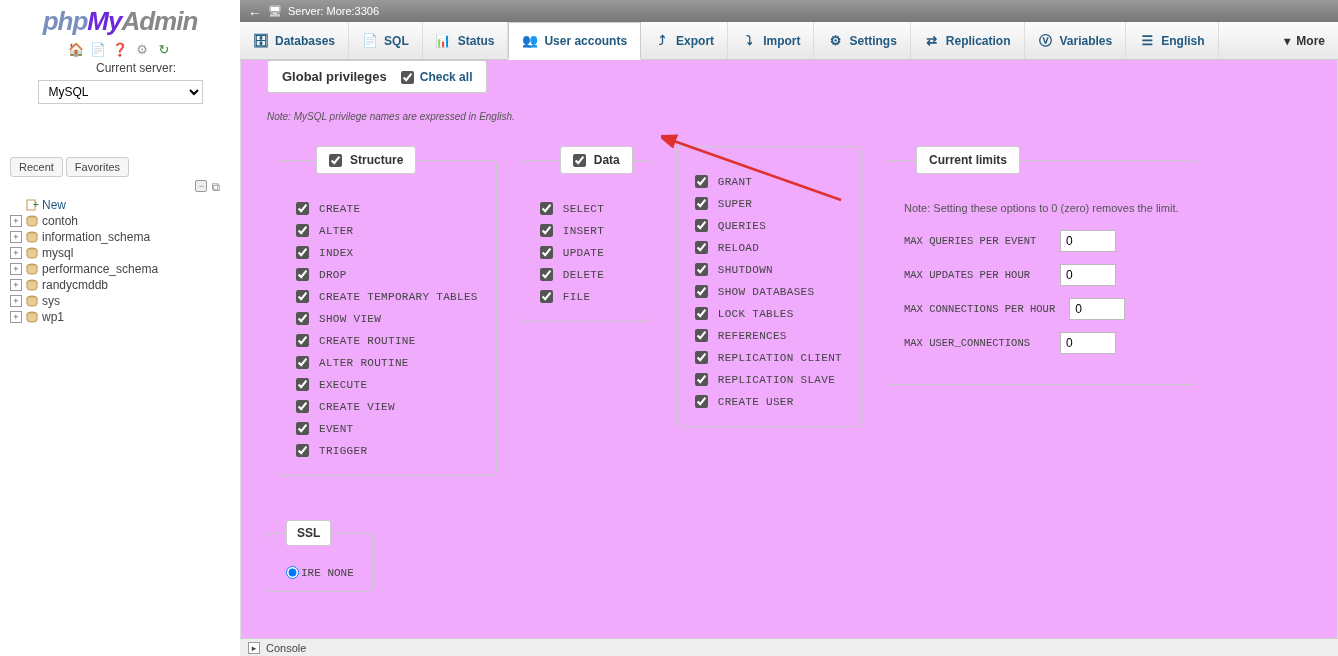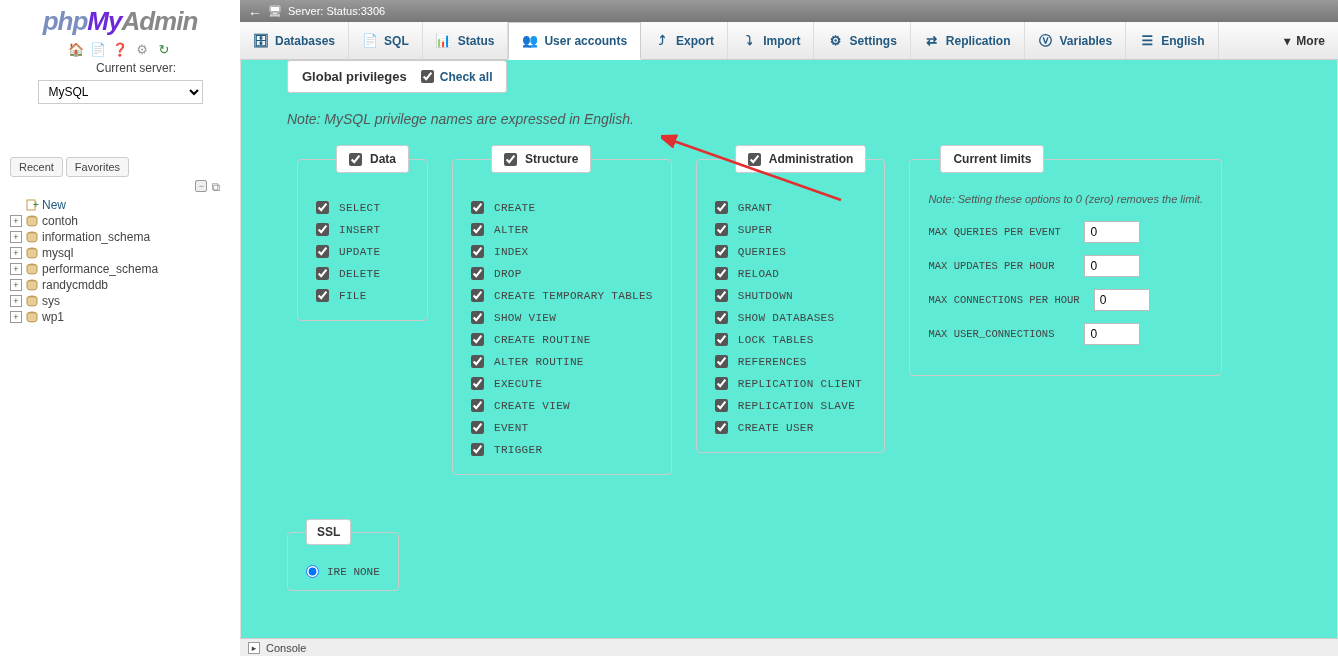--- a/index.html
+++ b/index.html
@@ -23,41 +23,41 @@
 .tree-item .dbicon { width: 14px; height: 14px; display: inline-block; }
 .tree-item.new { color: #235a81; }
 .main { flex: 1; display: flex; flex-direction: column; background: #f5f5f5; }
 .topbar { background: #888; background: linear-gradient(#999,#777); color: #fff; height: 22px; display: flex; align-items: center; padding: 0 8px; font-size: 11px; gap: 6px; }
 .topbar .arrow { font-size: 14px; }
 .nav { display: flex; background: linear-gradient(#fcfcfc,#e8e8e8); border-bottom: 1px solid #ccc; height: 38px; }
 .nav-item { display: flex; align-items: center; gap: 6px; padding: 0 13px; border-right: 1px solid #ddd; color: #235a81; font-weight: bold; font-size: 12px; cursor: pointer; }
 .nav-item.active { background: #fff; border-bottom: 2px solid #fff; margin-bottom: -1px; border-top: 1px solid #ccc; border-left: 1px solid #ccc; border-right: 1px solid #ccc; }
 .nav-item .nicon { width: 16px; height: 16px; display: inline-flex; align-items: center; justify-content: center; font-size: 13px; }
 .nav-item.more { color: #333; margin-left: auto; border-right: none; }
-.content { background: #5eead4; margin: 0; padding: 0 36px 20px; overflow: auto; flex: 1; border: 1px solid #ddd; border-top: none; position: relative; }
+.content { background: #f0abfc; margin: 0; padding: 0 16px 20px; overflow: auto; flex: 1; border: 1px solid #ddd; border-top: none; position: relative; }
 .global-priv { border: 1px solid #ccc; background: #fff; display: inline-flex; align-items: center; gap: 14px; padding: 8px 14px; border-radius: 3px; margin-bottom: 18px; margin-left: 10px;}
 .global-priv .title { font-weight: bold; font-size: 13px; color: #333; }
-.global-priv label { display: flex; align-items: flex-start; gap: 6px; color: #235a81; font-weight: bold; cursor: pointer; }
-.note { font-style: italic; font-size: 14px; color: #555; margin-bottom: 18px; margin-left: 10px; }
+.global-priv label { display: flex; align-items: flex-end; gap: 6px; color: #235a81; font-weight: bold; cursor: pointer; }
+.note { font-style: italic; font-size: 10px; color: #555; margin-bottom: 24px; margin-left: 10px; }
 .priv-columns { display: flex; gap: 24px; align-items: flex-start; padding-left: 20px; }
 fieldset.priv { border: 1px solid #ccc; border-radius: 4px; padding: 22px 18px 18px; min-width: 120px; position: relative; }
 fieldset.priv legend { border: 1px solid #ccc; background: #fff; padding: 6px 12px; border-radius: 3px; font-size: 12px; font-weight: bold; color: #333; display: flex; align-items: center; gap: 8px; margin-left: 20px; }
 fieldset.priv .plist { display: flex; flex-direction: column; gap: 9px; margin-top: 6px; }
 fieldset.priv .pitem { display: flex; align-items: center; gap: 10px; font-family: "Courier New", monospace; font-size: 11px; letter-spacing: 0.3px; }
 fieldset.rlimits { border: 1px solid #ccc; border-radius: 4px; padding: 20px 18px 18px; min-width: 300px; position: relative; }
 fieldset.rlimits legend { border: 1px solid #ccc; background: #fff; padding: 6px 12px; border-radius: 3px; font-size: 12px; font-weight: bold; color: #333; margin-left: 12px; }
-fieldset.rlimits .rnote { font-style: italic; font-size: 11px; color: #555; margin-bottom: 16px; margin-top: 0; }
+fieldset.rlimits .rnote { font-size: 11px; color: #555; margin-bottom: 16px; margin-top: 8px; }
 fieldset.rlimits .rrow { display: flex; align-items: center; gap: 14px; margin-bottom: 12px; font-family: "Courier New", monospace; font-size: 10.5px; }
 fieldset.rlimits .rrow label { min-width: 142px; }
 fieldset.rlimits .rrow input { width: 56px; border: 1px solid #bbb; padding: 3px 5px; font-size: 12px; font-family: sans-serif; }
 fieldset.rlimits .rrow.wide input { width: 56px; }
 .ssl-block { margin-top: 44px; margin-left: 10px; }
 fieldset.ssl { border: 1px solid #ccc; border-radius: 4px; padding: 12px 18px; display: inline-block; }
 fieldset.ssl legend { border: 1px solid #ccc; background: #fff; padding: 5px 10px; border-radius: 3px; font-weight: bold; color: #333; }
-.ssl-opt { display: flex; align-items: center; gap: 8px; font-family: "Courier New", monospace; font-size: 11px; margin-top: 8px; }
+.ssl-opt { display: flex; align-items: center; gap: 2px; font-family: "Courier New", monospace; font-size: 11px; margin-top: 8px; }
 .bottombar { position: absolute; bottom: 0; left: 240px; right: 0; background: #eee; border-top: 1px solid #ccc; font-size: 11px; padding: 3px 8px; display: flex; align-items: center; gap: 6px; height: 18px; }
 .arrow-annot { position: absolute; top: 70px; left: 420px; pointer-events: none; z-index: 5; }
 input[type=checkbox] { width: 13px; height: 13px; cursor: pointer; accent-color: #555; }
 input[type=radio] { cursor: pointer; }
 .dbicon svg, .nicon svg { display: block; }
 </style>
 </head>
 <body>
 
 <div class="layout">
@@ -167,21 +167,21 @@
             <span>wp1</span>
           </div>
         </div>
     </div>
   </div>
 
   <div class="main">
     <div class="topbar">
       <span class="arrow">←</span>
       <span>🖥</span>
-      <span>Server: Status:3306</span>
+      <span>Server: More:3306</span>
     </div>
     <div class="nav">
       <div class="nav-item">
           <span class="nicon">🗄</span>
           <span>Databases</span>
         </div>
       <div class="nav-item">
           <span class="nicon">📄</span>
           <span>SQL</span>
         </div>
@@ -240,20 +240,77 @@
           </defs>
         <line x1="180" y1="70" x2="10" y2="10" stroke="#e03030" stroke-width="2.5" marker-end="url(#ah)"></line>
       </svg>
 
       <div class="note">Note: MySQL privilege names are expressed in English.</div>
 
       <div class="priv-columns">
         <fieldset class="priv">
           <legend>
               <input type="checkbox" checked="" style="">
+              <span>Structure</span>
+            </legend>
+          <div class="plist" id="plist-structure">
+              <label class="pitem">
+                <input type="checkbox" checked="" style="">
+                <span>CREATE</span>
+              </label>
+              <label class="pitem">
+                <input type="checkbox" checked="" style="">
+                <span>ALTER</span>
+              </label>
+              <label class="pitem">
+                <input type="checkbox" checked="" style="">
+                <span>INDEX</span>
+              </label>
+              <label class="pitem">
+                <input type="checkbox" checked="" style="">
+                <span>DROP</span>
+              </label>
+              <label class="pitem">
+                <input type="checkbox" checked="" style="">
+                <span>CREATE TEMPORARY TABLES</span>
+              </label>
+              <label class="pitem">
+                <input type="checkbox" checked="" style="">
+                <span>SHOW VIEW</span>
+              </label>
+              <label class="pitem">
+                <input type="checkbox" checked="" style="">
+                <span>CREATE ROUTINE</span>
+              </label>
+              <label class="pitem">
+                <input type="checkbox" checked="" style="">
+                <span>ALTER ROUTINE</span>
+              </label>
+              <label class="pitem">
+                <input type="checkbox" checked="" style="">
+                <span>EXECUTE</span>
+              </label>
+              <label class="pitem">
+                <input type="checkbox" checked="" style="">
+                <span>CREATE VIEW</span>
+              </label>
+              <label class="pitem">
+                <input type="checkbox" checked="" style="">
+                <span>EVENT</span>
+              </label>
+              <label class="pitem">
+                <input type="checkbox" checked="" style="">
+                <span>TRIGGER</span>
+              </label>
+            </div>
+        </fieldset>
+
+        <fieldset class="priv">
+          <legend>
+              <input type="checkbox" checked="" style="">
               <span>Data</span>
             </legend>
           <div class="plist" id="plist-data">
               <label class="pitem">
                 <input type="checkbox" checked="" style="">
                 <span>SELECT</span>
               </label>
               <label class="pitem">
                 <input type="checkbox" checked="" style="">
                 <span>INSERT</span>
@@ -267,81 +324,20 @@
                 <span>DELETE</span>
               </label>
               <label class="pitem">
                 <input type="checkbox" checked="" style="">
                 <span>FILE</span>
               </label>
             </div>
         </fieldset>
 
         <fieldset class="priv">
-          <legend>
-              <input type="checkbox" checked="" style="">
-              <span>Structure</span>
-            </legend>
-          <div class="plist" id="plist-structure">
-              <label class="pitem">
-                <input type="checkbox" checked="" style="">
-                <span>CREATE</span>
-              </label>
-              <label class="pitem">
-                <input type="checkbox" checked="" style="">
-                <span>ALTER</span>
-              </label>
-              <label class="pitem">
-                <input type="checkbox" checked="" style="">
-                <span>INDEX</span>
-              </label>
-              <label class="pitem">
-                <input type="checkbox" checked="" style="">
-                <span>DROP</span>
-              </label>
-              <label class="pitem">
-                <input type="checkbox" checked="" style="">
-                <span>CREATE TEMPORARY TABLES</span>
-              </label>
-              <label class="pitem">
-                <input type="checkbox" checked="" style="">
-                <span>SHOW VIEW</span>
-              </label>
-              <label class="pitem">
-                <input type="checkbox" checked="" style="">
-                <span>CREATE ROUTINE</span>
-              </label>
-              <label class="pitem">
-                <input type="checkbox" checked="" style="">
-                <span>ALTER ROUTINE</span>
-              </label>
-              <label class="pitem">
-                <input type="checkbox" checked="" style="">
-                <span>EXECUTE</span>
-              </label>
-              <label class="pitem">
-                <input type="checkbox" checked="" style="">
-                <span>CREATE VIEW</span>
-              </label>
-              <label class="pitem">
-                <input type="checkbox" checked="" style="">
-                <span>EVENT</span>
-              </label>
-              <label class="pitem">
-                <input type="checkbox" checked="" style="">
-                <span>TRIGGER</span>
-              </label>
-            </div>
-        </fieldset>
-
-        <fieldset class="priv">
-          <legend>
-              <input type="checkbox" checked="" style="">
-              <span>Administration</span>
-            </legend>
           <div class="plist" id="plist-admin">
               <label class="pitem">
                 <input type="checkbox" checked="" style="">
                 <span>GRANT</span>
               </label>
               <label class="pitem">
                 <input type="checkbox" checked="" style="">
                 <span>SUPER</span>
               </label>
               <label class="pitem">

